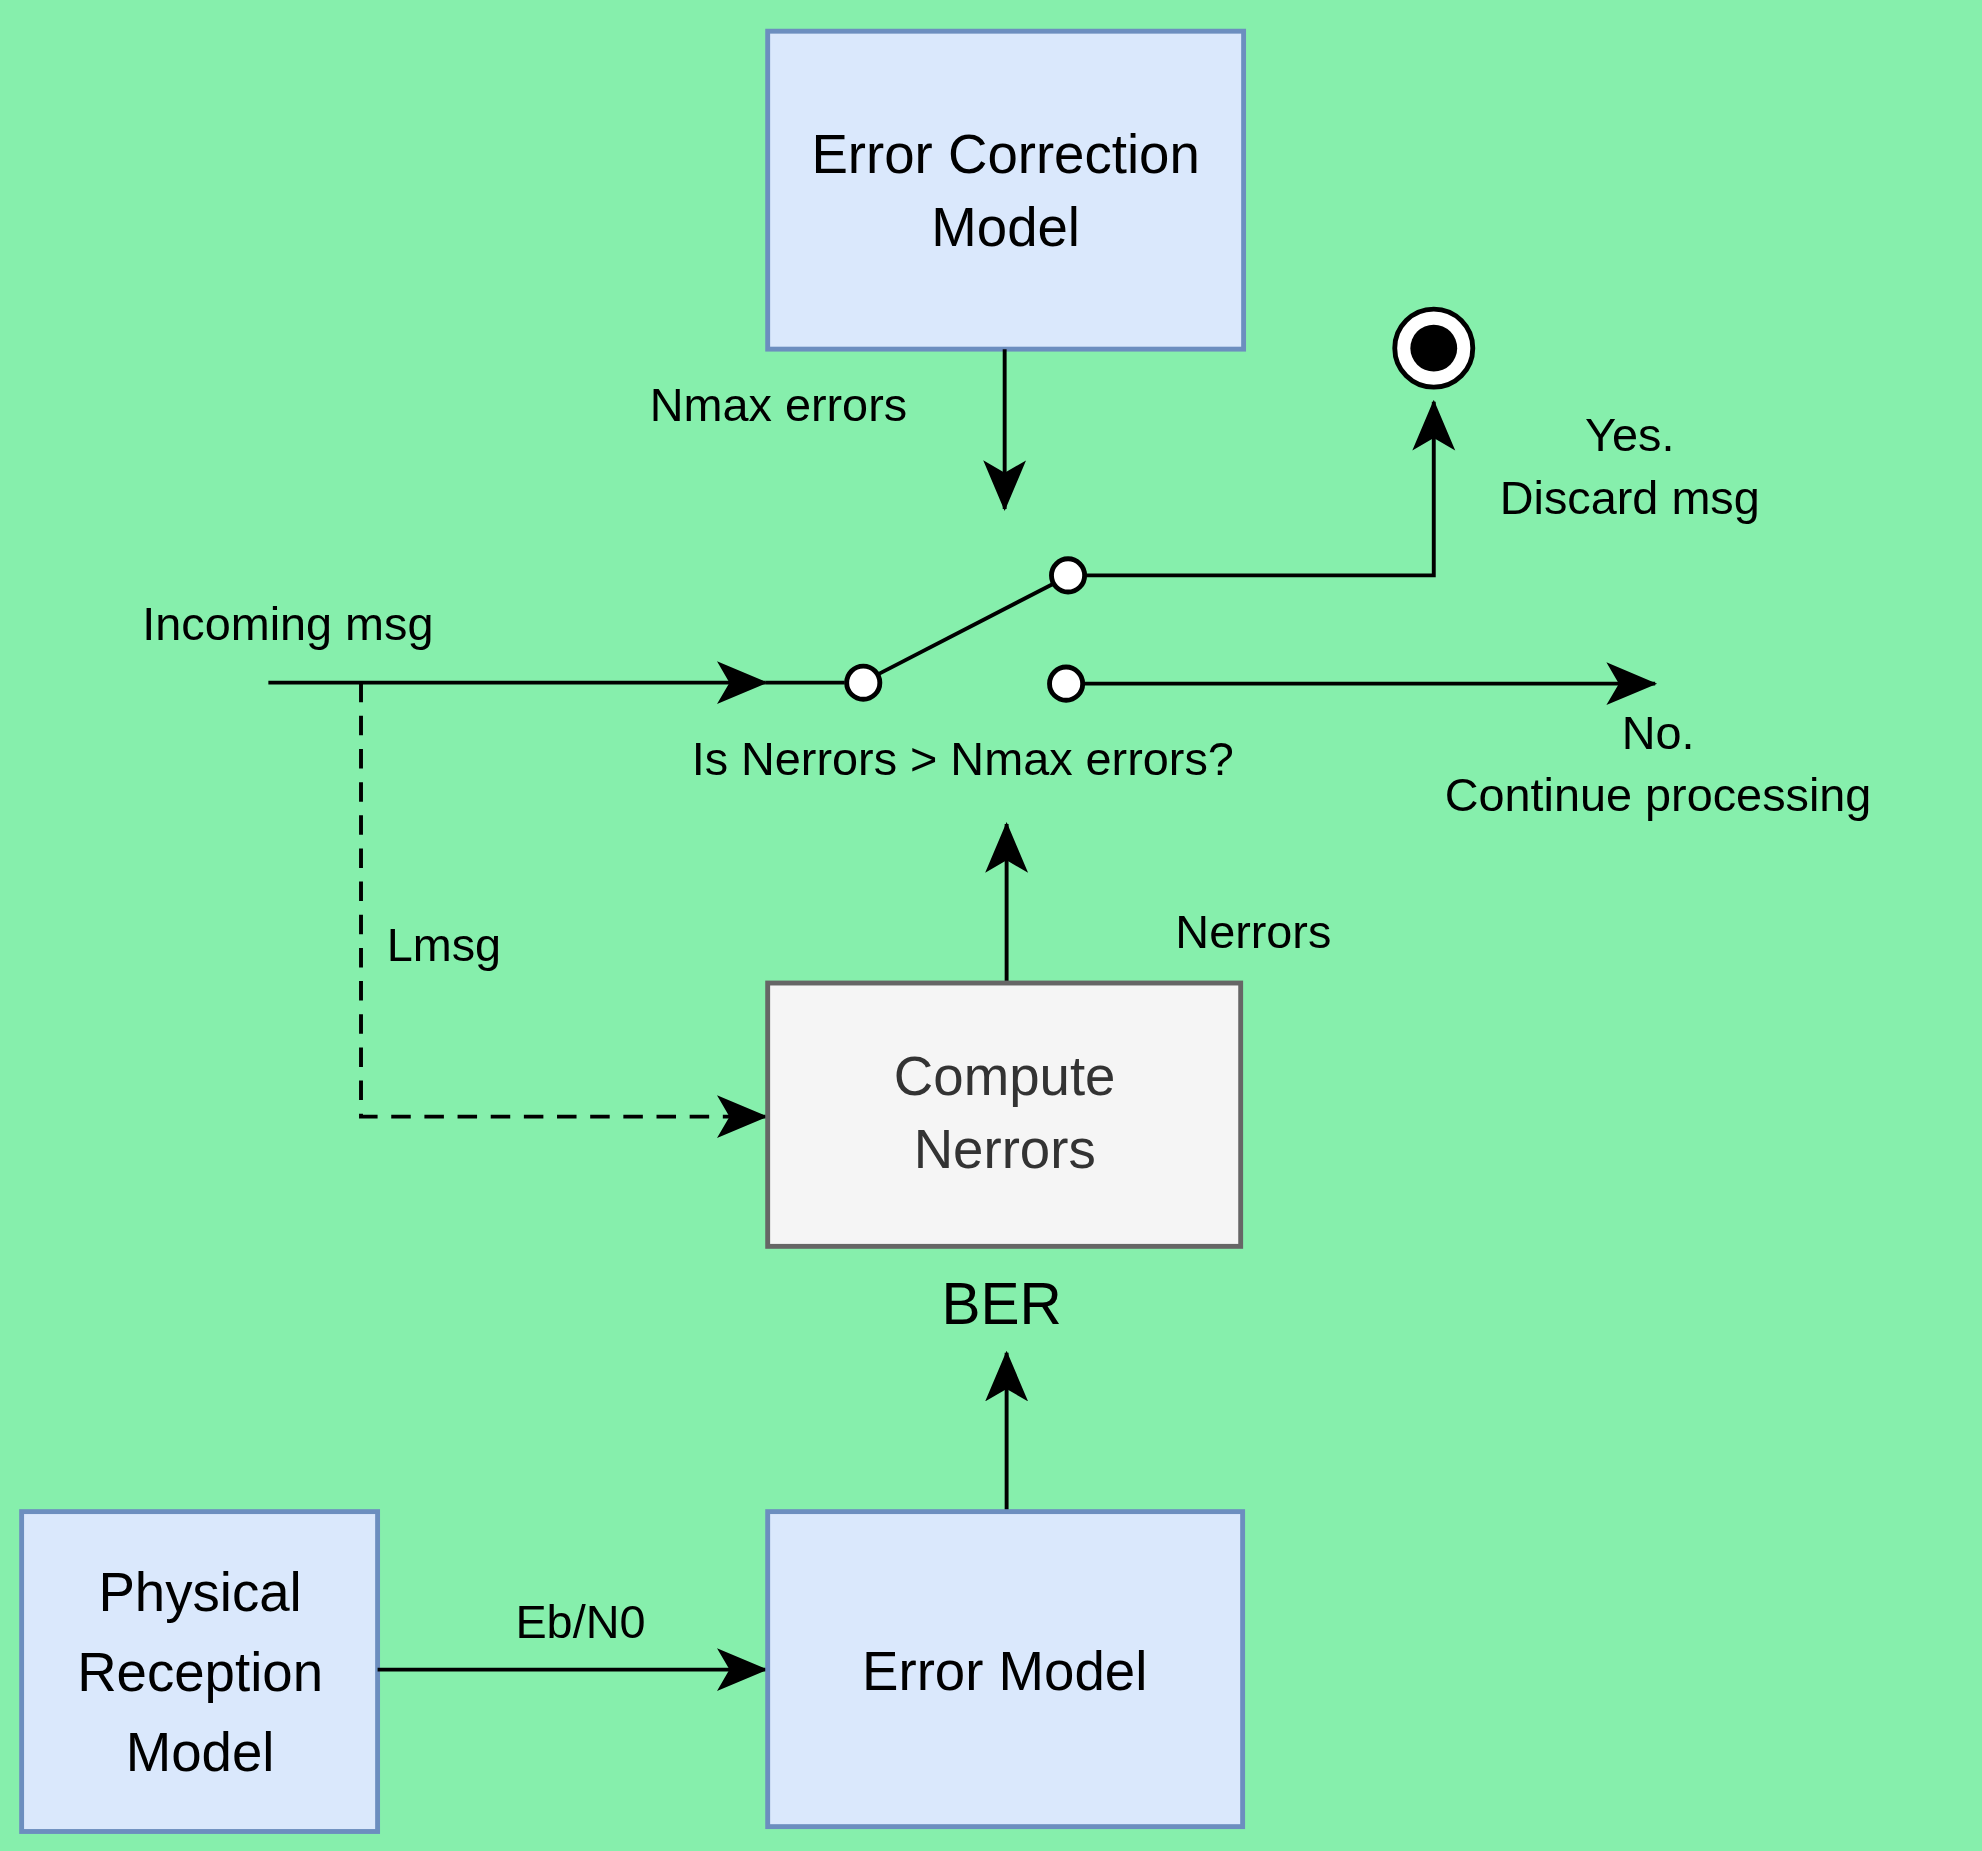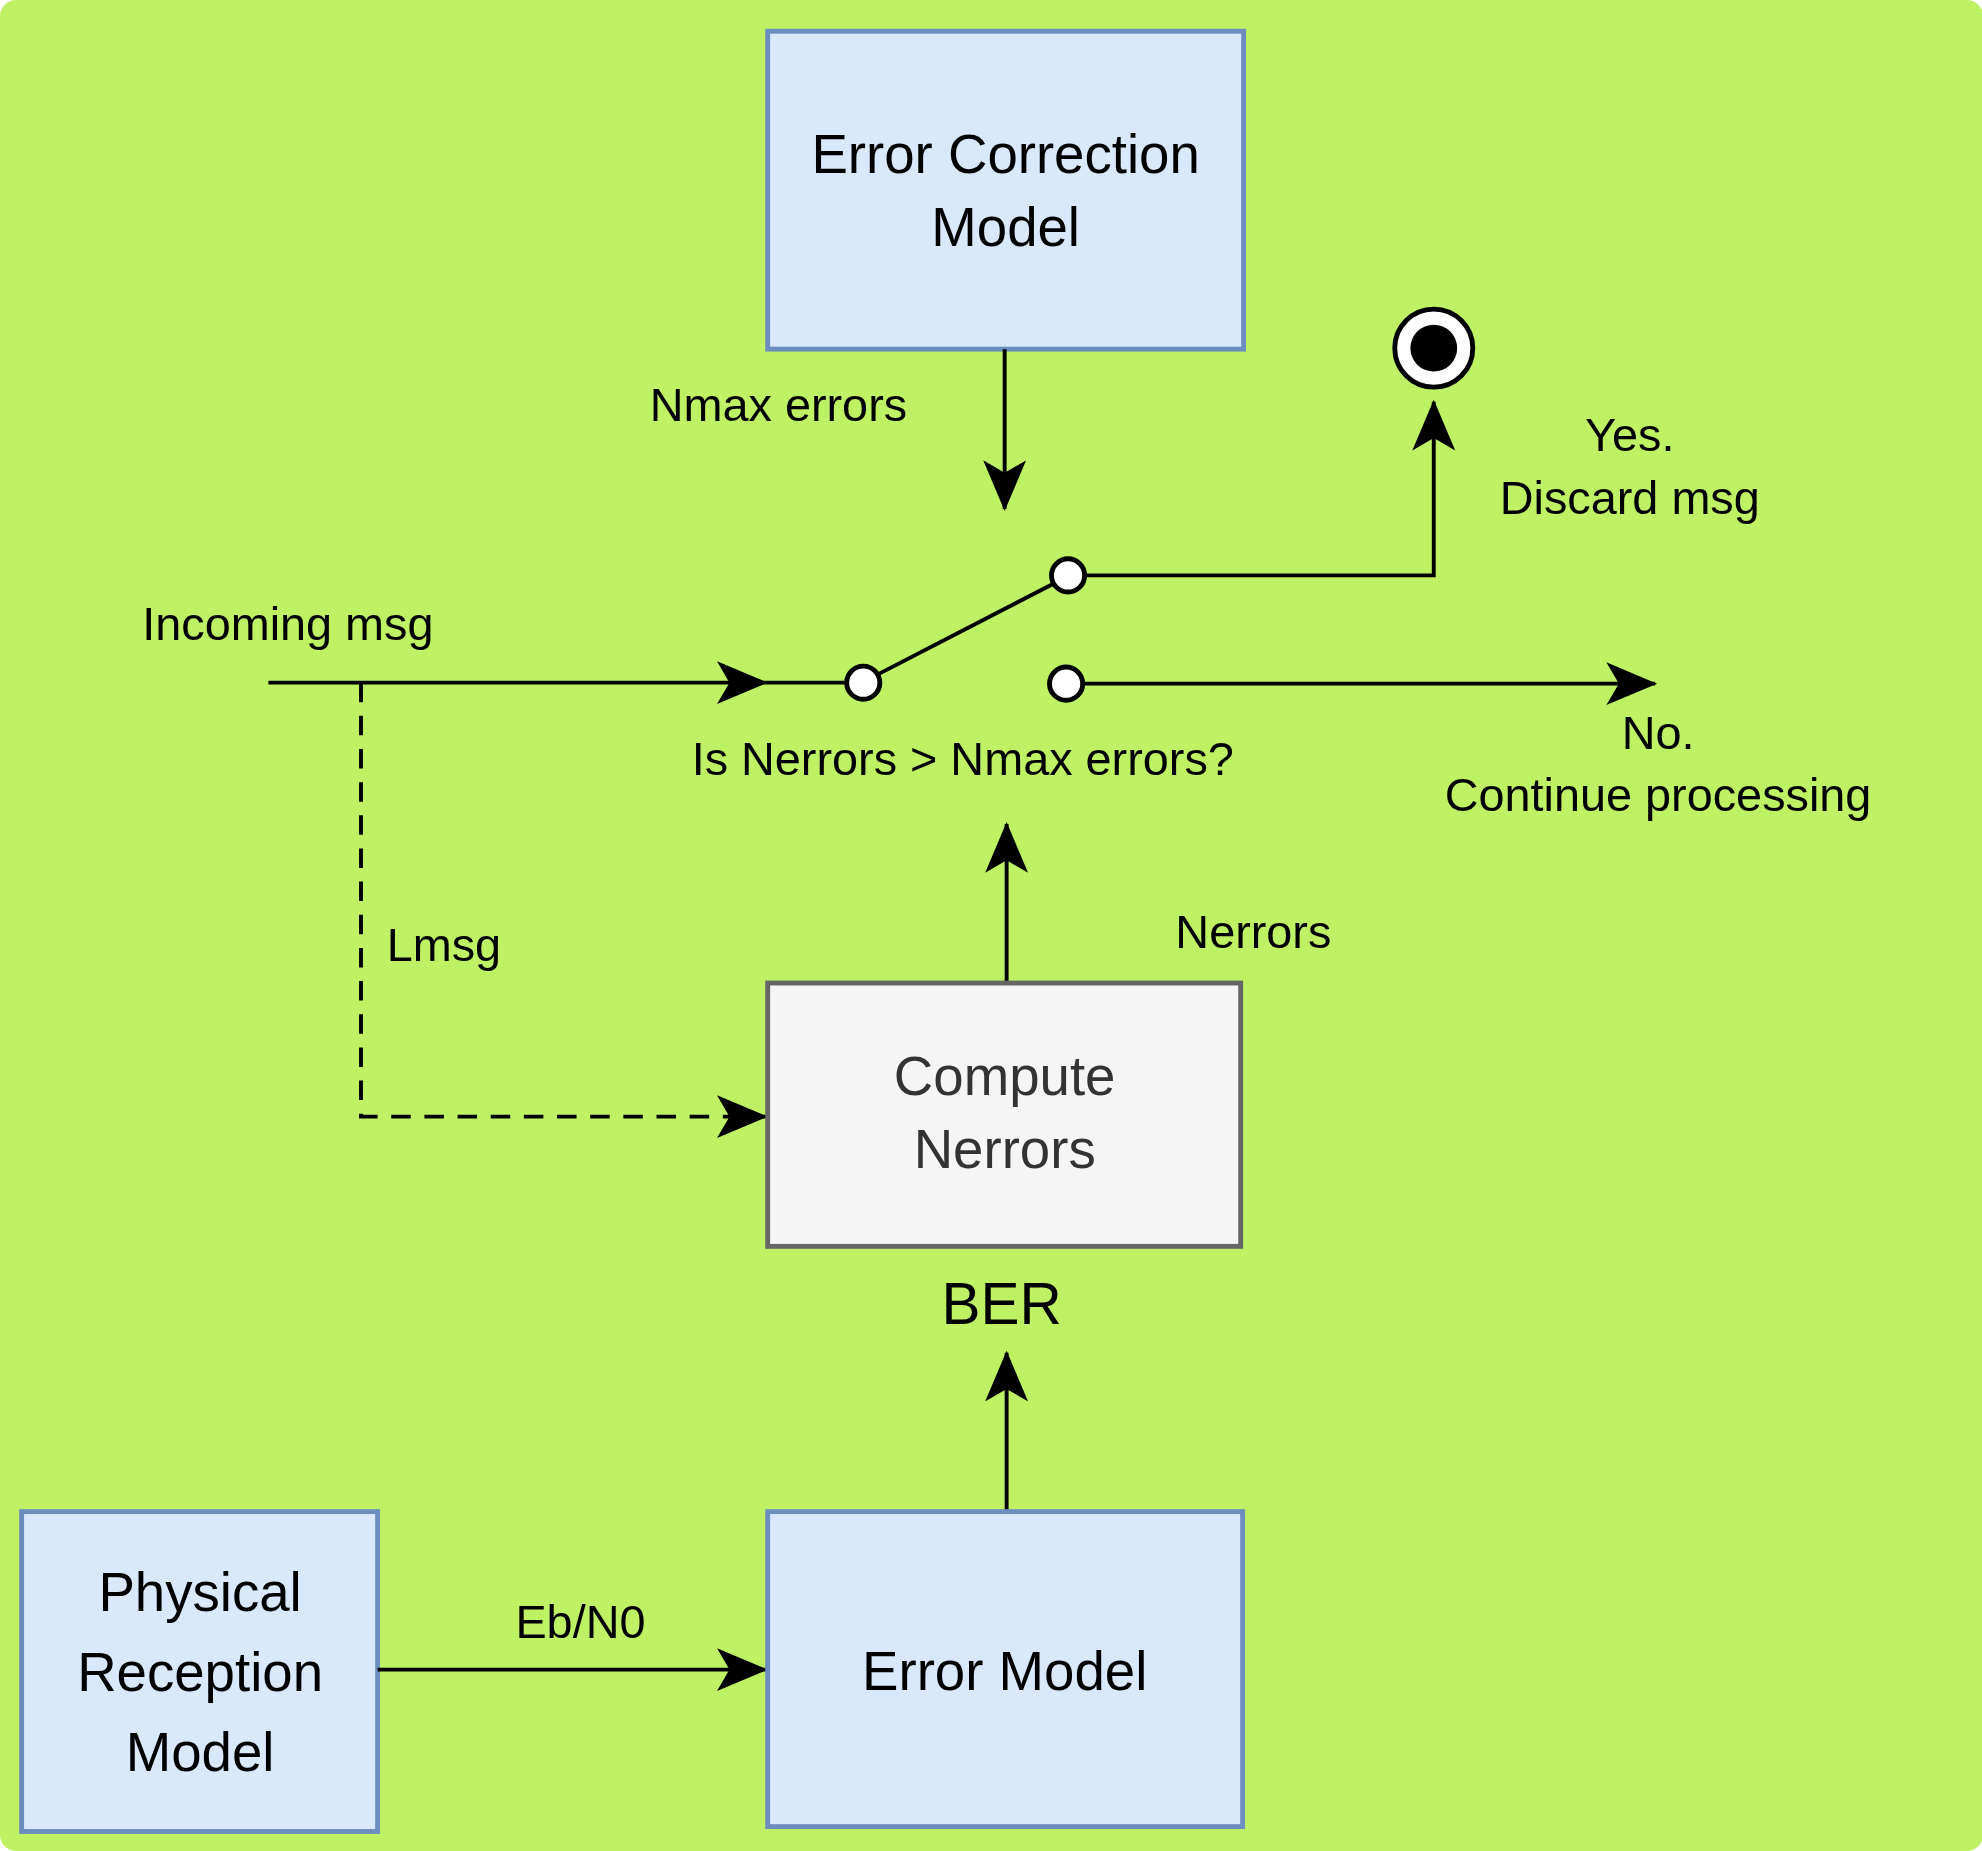--- a/index.html
+++ b/index.html
@@ -4,23 +4,22 @@
 <style>
   html, body {
     margin: 0;
     padding: 0;
     background: #ffffff;
   }
   .stage {
     width: 1983px;
     height: 1851px;
     position: relative;
-    background: #bef264;
+    background: #86efac;
     font-family: "Liberation Sans", sans-serif;
-    border-radius: 16px;
   }
   svg {
     position: absolute;
     inset: 0;
     display: block;
   }
   .connector {
     stroke: #000000;
     stroke-width: 4;
     fill: none;

